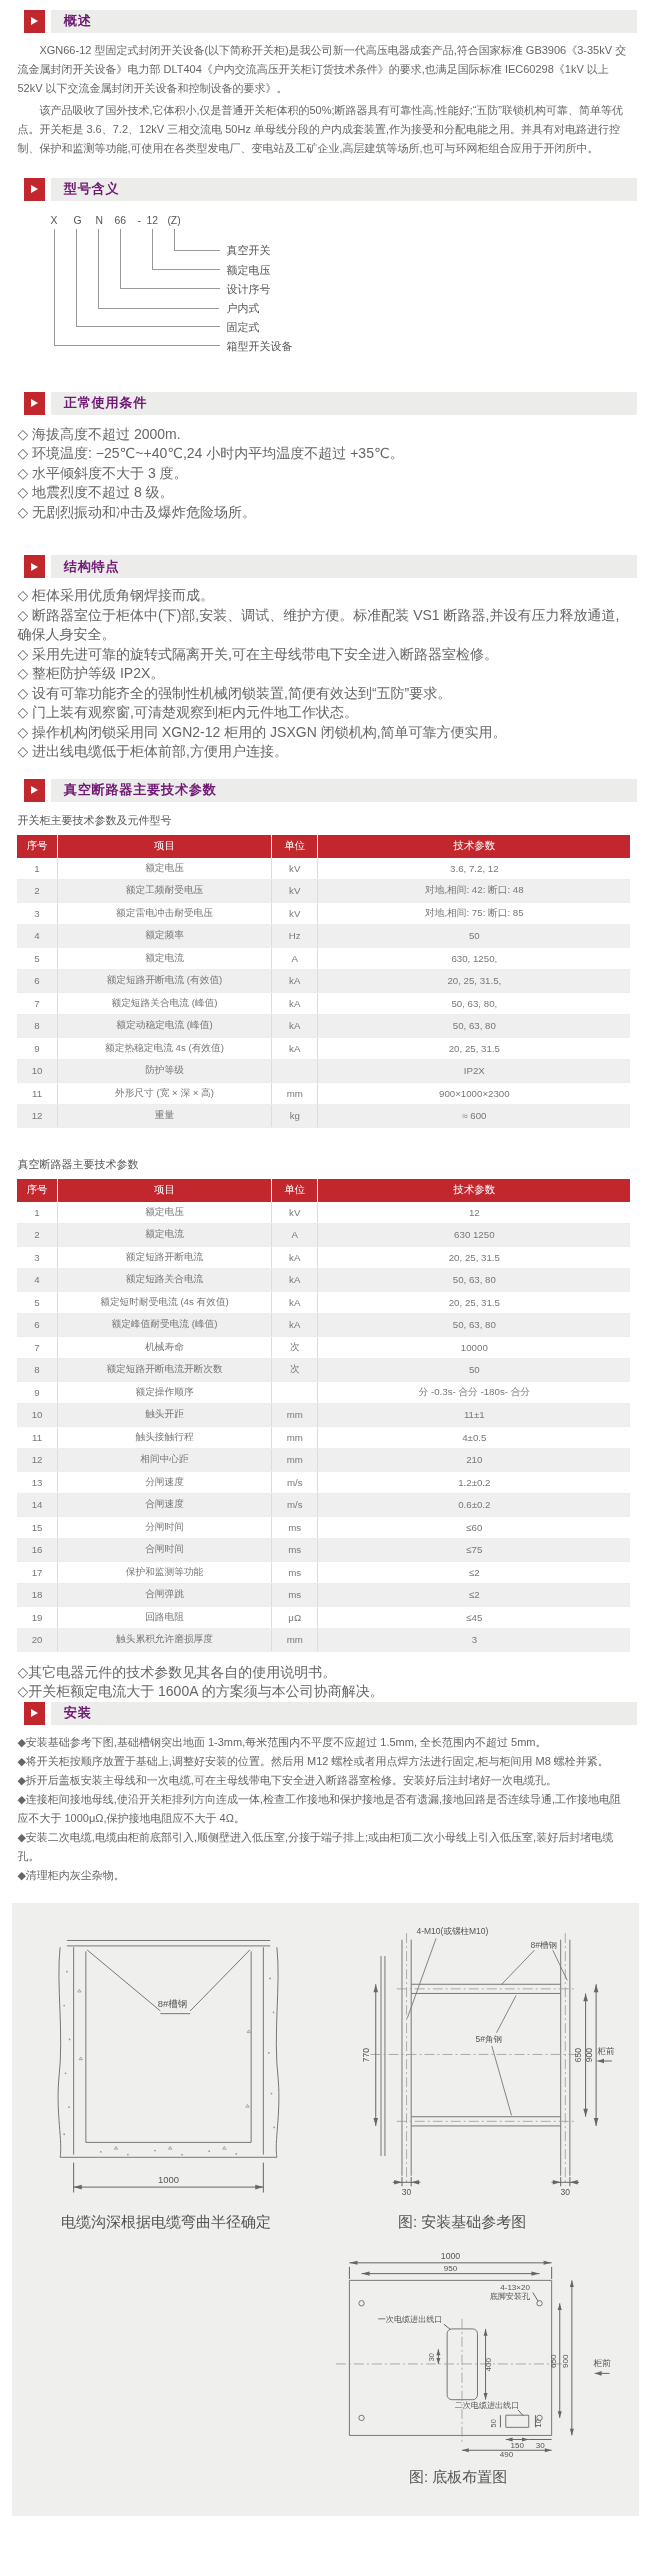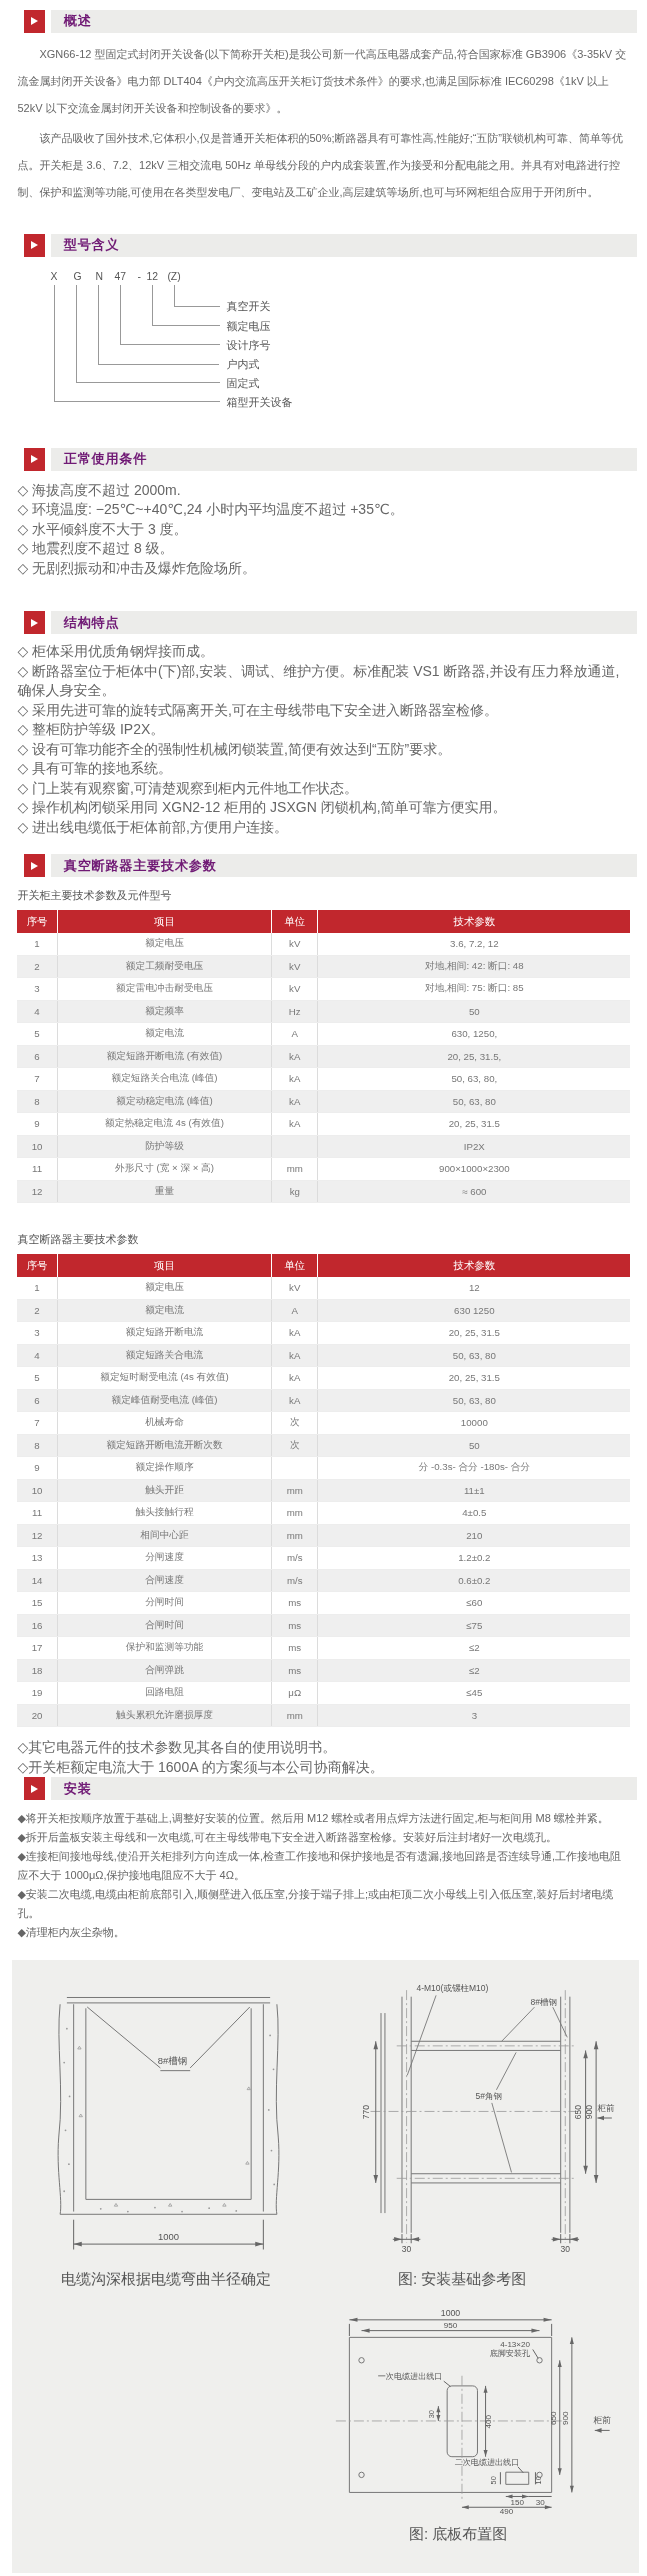--- a/index.html
+++ b/index.html
@@ -6,21 +6,21 @@
   body{width:647px;font-family:"Liberation Sans","DejaVu Sans",sans-serif;color:#666;}
   .page{position:relative;width:647px;height:2576px;overflow:hidden;background:#fff;box-sizing:border-box;padding-top:9.7px;}
 
   
   .sec-header{display:flex;align-items:stretch;height:23px;margin:0 10.4px 0 24px;}
   .red-box{width:21px;background:#C1272D;display:flex;align-items:center;justify-content:center;flex:none;}
   .tri{width:0;height:0;border-left:7.7px solid #fff;border-top:4.9px solid transparent;border-bottom:4.9px solid transparent;}
   .bar{flex:1;background:#ECECEA;margin-left:6.3px;display:flex;align-items:center;}
   .sec-title{font-size:13.2px;font-weight:bold;color:#701a75;padding-left:12.5px;letter-spacing:0.7px;}
 
-  .para{margin:8.4px 17.4px 0 17.4px;font-size:11px;line-height:27px;color:#666;text-indent:2em;}
+  .para{margin:8.4px 17.4px 0 17.4px;font-size:11px;line-height:19px;color:#666;text-indent:2em;}
 
   
   .model-diagram{position:relative;height:148px;margin:14px 0 0 17.4px;}
   .code-char{position:absolute;top:0;font-size:10.4px;color:#555;}
   .conn{position:absolute;border-left:0.7px solid #999;border-bottom:0.7px solid #999;}
   .model-label{position:absolute;left:209px;font-size:11px;color:#555;white-space:nowrap;}
 
   .list{margin-top:9.7px;}
   .diamond-item{margin:0 17.4px;font-size:14px;line-height:19.5px;color:#666;}
   .install-item{margin:0 17.4px;font-size:11px;line-height:19px;color:#666;}
@@ -53,33 +53,33 @@
     <div class="red-box">
         <span class="tri"></span>
       </div>
     <div class="bar">
         <span class="sec-title">概述</span>
       </div>
   </div>
   <p class="para">XGN66-12 型固定式封闭开关设备(以下简称开关柜)是我公司新一代高压电器成套产品,符合国家标准 GB3906《3-35kV 交流金属封闭开关设备》电力部 DLT404《户内交流高压开关柜订货技术条件》的要求,也满足国际标准 IEC60298《1kV 以上 52kV 以下交流金属封闭开关设备和控制设备的要求》。</p>
   <p class="para" style="margin-top:2.8px;">该产品吸收了国外技术,它体积小,仅是普通开关柜体积的50%;断路器具有可靠性高,性能好;“五防”联锁机构可靠、简单等优点。开关柜是 3.6、7.2、12kV 三相交流电 50Hz 单母线分段的户内成套装置,作为接受和分配电能之用。并具有对电路进行控制、保护和监测等功能,可使用在各类型发电厂、变电站及工矿企业,高层建筑等场所,也可与环网柜组合应用于开闭所中。</p>
 
-  <div class="sec-header" style="margin-top:28px;border-radius:11px;">
+  <div class="sec-header" style="margin-top:20px;border-radius:11px;">
     <div class="red-box">
         <span class="tri"></span>
       </div>
     <div class="bar">
         <span class="sec-title">型号含义</span>
       </div>
   </div>
   <div class="model-diagram">
     <span class="code-char" style="left:33px;">X</span>
     <span class="code-char" style="left:56px;">G</span>
     <span class="code-char" style="left:78px;">N</span>
-    <span class="code-char" style="left:97px;">47</span>
+    <span class="code-char" style="left:97px;">66</span>
     <span class="code-char" style="left:120px;">-</span>
     <span class="code-char" style="left:129px;">12</span>
     <span class="code-char" style="left:150px;">(Z)</span>
     <div class="conn" style="left:157px;top:14px;width:45px;height:21px;"></div>
     <div class="conn" style="left:135px;top:14px;width:67px;height:40px;"></div>
     <div class="conn" style="left:103px;top:14px;width:99px;height:59px;"></div>
     <div class="conn" style="left:81px;top:14px;width:120px;height:79px;"></div>
     <div class="conn" style="left:59px;top:14px;width:143px;height:97px;"></div>
     <div class="conn" style="left:37px;top:14px;width:165px;height:116px;"></div>
     <span class="model-label" style="top:28.5px;">真空开关</span>
@@ -113,21 +113,20 @@
     <div class="bar">
         <span class="sec-title">结构特点</span>
       </div>
   </div>
   <div class="list" style="margin-top:8.4px;">
       <div class="diamond-item">◇ 柜体采用优质角钢焊接而成。</div>
       <div class="diamond-item">◇ 断路器室位于柜体中(下)部,安装、调试、维护方便。标准配装 VS1 断路器,并设有压力释放通道,确保人身安全。</div>
       <div class="diamond-item">◇ 采用先进可靠的旋转式隔离开关,可在主母线带电下安全进入断路器室检修。</div>
       <div class="diamond-item">◇ 整柜防护等级 IP2X。</div>
       <div class="diamond-item">◇ 设有可靠功能齐全的强制性机械闭锁装置,简便有效达到“五防”要求。</div>
-      <div class="diamond-item">◇ 具有可靠的接地系统。</div>
       <div class="diamond-item">◇ 门上装有观察窗,可清楚观察到柜内元件地工作状态。</div>
       <div class="diamond-item">◇ 操作机构闭锁采用同 XGN2-12 柜用的 JSXGN 闭锁机构,简单可靠方便实用。</div>
       <div class="diamond-item">◇ 进出线电缆低于柜体前部,方便用户连接。</div>
     </div>
 
   <div class="sec-header" style="margin-top:16.7px;">
     <div class="red-box">
         <span class="tri"></span>
       </div>
     <div class="bar">
@@ -373,20 +372,21 @@
 
   <div class="sec-header" style="margin-top:0;">
     <div class="red-box">
         <span class="tri"></span>
       </div>
     <div class="bar">
         <span class="sec-title">安装</span>
       </div>
   </div>
   <div class="list" style="margin-top:8.4px;">
+      <div class="install-item">◆安装基础参考下图,基础槽钢突出地面 1-3mm,每米范围内不平度不应超过 1.5mm, 全长范围内不超过 5mm。</div>
       <div class="install-item">◆将开关柜按顺序放置于基础上,调整好安装的位置。然后用 M12 螺栓或者用点焊方法进行固定,柜与柜间用 M8 螺栓并紧。</div>
       <div class="install-item">◆拆开后盖板安装主母线和一次电缆,可在主母线带电下安全进入断路器室检修。安装好后注封堵好一次电缆孔。</div>
       <div class="install-item">◆连接柜间接地母线,使沿开关柜排列方向连成一体,检查工作接地和保护接地是否有遗漏,接地回路是否连续导通,工作接地电阻应不大于 1000μΩ,保护接地电阻应不大于 4Ω。</div>
       <div class="install-item">◆安装二次电缆,电缆由柜前底部引入,顺侧壁进入低压室,分接于端子排上;或由柜顶二次小母线上引入低压室,装好后封堵电缆孔。</div>
       <div class="install-item">◆清理柜内灰尘杂物。</div>
     </div>
 
   <div class="diagram-panel">
 
     <svg class="svg-abs" style="left:31px;top:28px;" width="251" height="271" viewBox="0 0 360 400">

